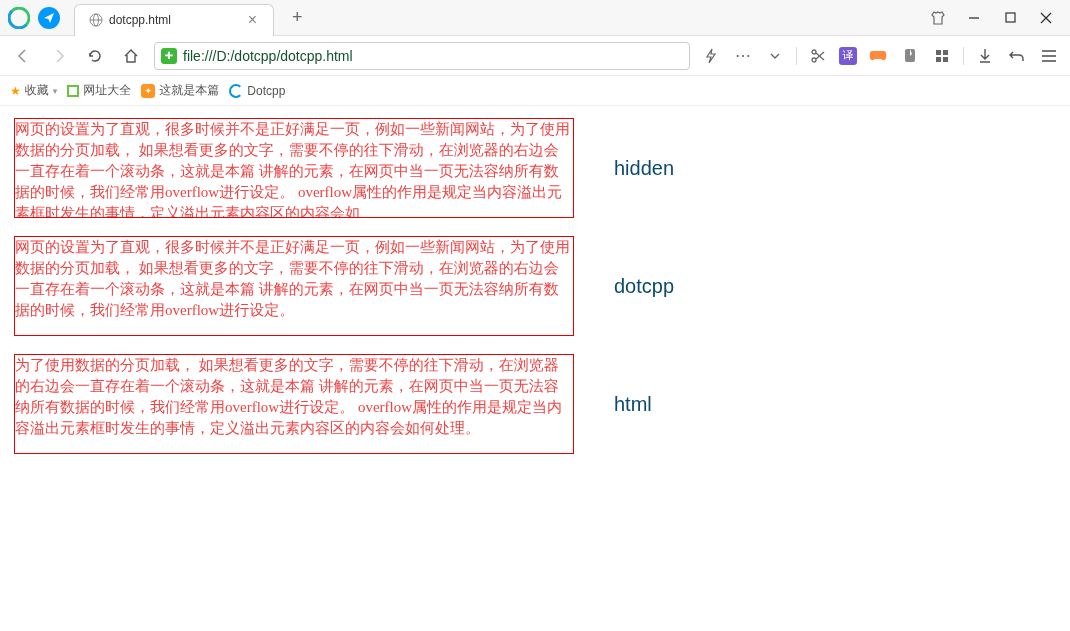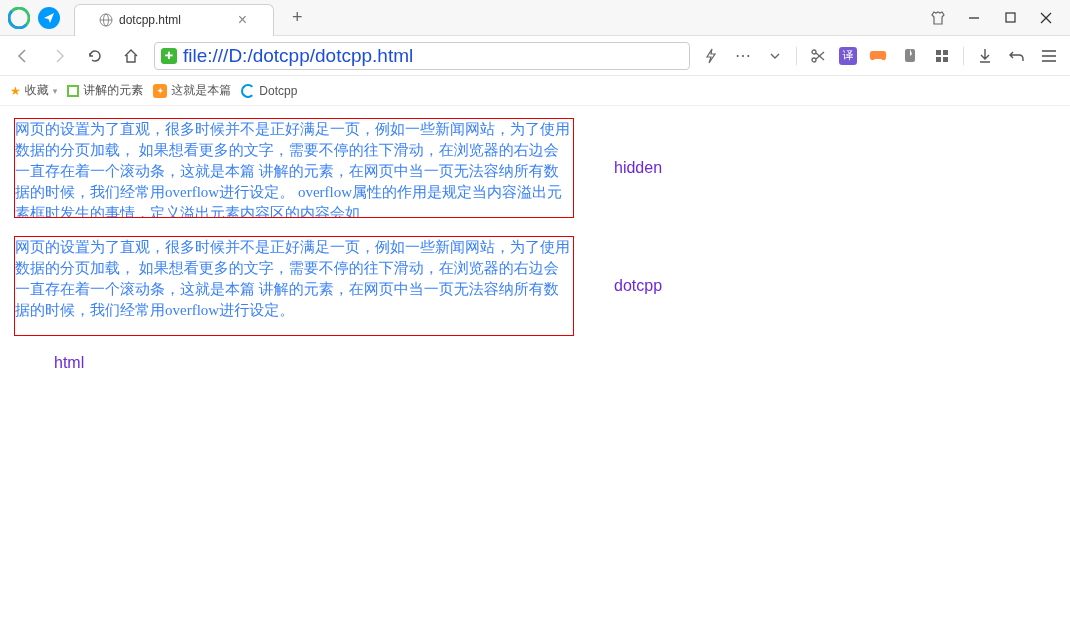--- a/index.html
+++ b/index.html
@@ -3,55 +3,55 @@
   <meta charset="utf-8">
   <style>
     * { margin: 0; padding: 0; box-sizing: border-box; }
     body { font-family: "Microsoft YaHei", Arial, sans-serif; font-size: 12px; background: #fff; width: 1070px; height: 631px; overflow: hidden; }
 
     
     .title-bar { height: 36px; background: #f7f7f7; display: flex; align-items: center; border-bottom: 1px solid #e0e0e0; }
     .title-left { display: flex; align-items: center; gap: 8px; padding-left: 8px; }
     .logo-360 { width: 22px; height: 22px; display: flex; align-items: center; justify-content: center; }
     .logo-paper { width: 22px; height: 22px; background: #0099ff; border-radius: 50%; display: flex; align-items: center; justify-content: center; }
-    .tab { display: flex; align-items: center; background: #fff; border: 1px solid #d0d0d0; border-bottom: none; border-radius: 6px 6px 0 0; height: 32px; padding: 0 24px; margin-left: 6px; min-width: 200px; position: relative; top: 2px; }
+    .tab { display: flex; align-items: center; background: #fff; border: 1px solid #d0d0d0; border-bottom: none; border-radius: 6px 6px 0 0; height: 32px; padding: 0 14px; margin-left: 6px; min-width: 200px; position: relative; top: 2px; }
     .tab-icon { width: 14px; height: 14px; margin-right: 6px; display: flex; align-items: center; }
     .tab-title { font-size: 12px; color: #333; flex: 1; }
     .tab-close { color: #888; font-size: 16px; cursor: pointer; padding: 0 2px; }
     .new-tab { color: #666; font-size: 18px; padding: 0 10px; cursor: pointer; }
     .title-right { margin-left: auto; display: flex; align-items: center; gap: 4px; padding-right: 8px; }
     .win-btn { width: 32px; height: 28px; display: flex; align-items: center; justify-content: center; color: #555; cursor: pointer; }
 
     
     .addr-bar { height: 40px; display: flex; align-items: center; padding: 0 10px; gap: 10px; border-bottom: 1px solid #e8e8e8; }
     .nav-btn { width: 26px; height: 26px; display: flex; align-items: center; justify-content: center; color: #999; cursor: pointer; }
     .nav-btn.active { color: #333; }
     .url-box { flex: 1; display: flex; align-items: center; height: 28px; border: 1px solid #ccc; border-radius: 4px; padding: 0 6px; background: #fff; max-width: 560px; }
     .url-secure { width: 16px; height: 16px; background: #3fb837; border-radius: 3px; display: flex; align-items: center; justify-content: center; color: #fff; font-size: 10px; margin-right: 6px; }
-    .url-text { font-size: 19px; color: #1d4ed8; flex: 1; border: none; outline: none; }
+    .url-text { font-size: 14px; color: #14532d; flex: 1; border: none; outline: none; }
     .addr-right { margin-left: auto; display: flex; align-items: center; gap: 10px; }
     .tool-icon { width: 22px; height: 22px; display: flex; align-items: center; justify-content: center; color: #666; cursor: pointer; }
     .sep { width: 1px; height: 18px; background: #ddd; }
 
     
     .bm-bar { height: 30px; display: flex; align-items: center; padding: 0 10px; gap: 10px; border-bottom: 1px solid #eee; font-size: 12px; }
     .bm-item { display: flex; align-items: center; gap: 4px; color: #555; cursor: pointer; }
     .star-fav { color: #ff9900; }
     .green-sq { width: 12px; height: 12px; border: 2px solid #6bc43f; }
     .orange-dot { width: 14px; height: 14px; background: #ff9522; border-radius: 3px; display: flex; align-items: center; justify-content: center; color: #fff; font-size: 9px; }
     .blue-c { width: 14px; height: 14px; border: 2px solid #0096e6; border-radius: 50%; border-right-color: transparent; }
 
     
     .content { padding: 12px 14px; }
     .row { display: flex; align-items: center; margin-bottom: 18px; }
-    .box { width: 560px; height: 100px; border: 1px solid #e60000; font-size: 15px; line-height: 1.4; color: #3b82f6; padding: 0; font-family: SimSun, serif; }
+    .box { width: 560px; height: 100px; border: 1px solid #e60000; font-size: 15px; line-height: 1.4; color: #ef4444; padding: 0; font-family: SimSun, serif; }
     .box.h-hidden { overflow: hidden; }
     .box.h-scroll { overflow: scroll; }
     .box.h-auto { overflow: auto; }
-    .label { color: #6d28d9; font-size: 16px; margin-left: 40px; font-family: Arial, sans-serif; }
+    .label { color: #0c4a6e; font-size: 20px; margin-left: 40px; font-family: Arial, sans-serif; }
 
     
     .box::-webkit-scrollbar { width: 16px; height: 16px; }
     .box::-webkit-scrollbar-thumb { background: #c0c0c0; border: 1px solid #a8a8a8; }
     .box::-webkit-scrollbar-track { background: #f0f0f0; }
     .box::-webkit-scrollbar-button { background: #e8e8e8; height: 16px; width: 16px; border: 1px solid #c8c8c8; }
   </style>
 </head>
 <body>
 
@@ -195,21 +195,21 @@
 </div>
 
 <div class="bm-bar">
   <span class="bm-item">
     <span class="star-fav">★</span>
     <span>收藏</span>
     <span style="color:#999;font-size:9px;">▾</span>
   </span>
   <span class="bm-item">
     <span class="green-sq"></span>
-    <span>讲解的元素</span>
+    <span>网址大全</span>
   </span>
   <span class="bm-item">
     <span class="orange-dot">✦</span>
     <span>这就是本篇</span>
   </span>
   <span class="bm-item">
     <span class="blue-c"></span>
     <span>Dotcpp</span>
   </span>
 </div>
@@ -217,15 +217,16 @@
 <div class="content">
   <div class="row">
     <div class="box h-hidden">网页的设置为了直观，很多时候并不是正好满足一页，例如一些新闻网站，为了使用数据的分页加载，  如果想看更多的文字，需要不停的往下滑动，在浏览器的右边会一直存在着一个滚动条，这就是本篇 讲解的元素，在网页中当一页无法容纳所有数据的时候，我们经常用overflow进行设定。  overflow属性的作用是规定当内容溢出元素框时发生的事情，定义溢出元素内容区的内容会如</div>
     <span class="label">hidden</span>
   </div>
   <div class="row">
     <div class="box h-scroll">网页的设置为了直观，很多时候并不是正好满足一页，例如一些新闻网站，为了使用数据的分页加载，  如果想看更多的文字，需要不停的往下滑动，在浏览器的右边会一直存在着一个滚动条，这就是本篇 讲解的元素，在网页中当一页无法容纳所有数据的时候，我们经常用overflow进行设定。</div>
     <span class="label">dotcpp</span>
   </div>
   <div class="row">
+    <div class="box h-auto">为了使用数据的分页加载，  如果想看更多的文字，需要不停的往下滑动，在浏览器的右边会一直存在着一个滚动条，这就是本篇 讲解的元素，在网页中当一页无法容纳所有数据的时候，我们经常用overflow进行设定。  overflow属性的作用是规定当内容溢出元素框时发生的事情，定义溢出元素内容区的内容会如何处理。</div>
     <span class="label">html</span>
   </div>
 </div>
 
 </body></html>

